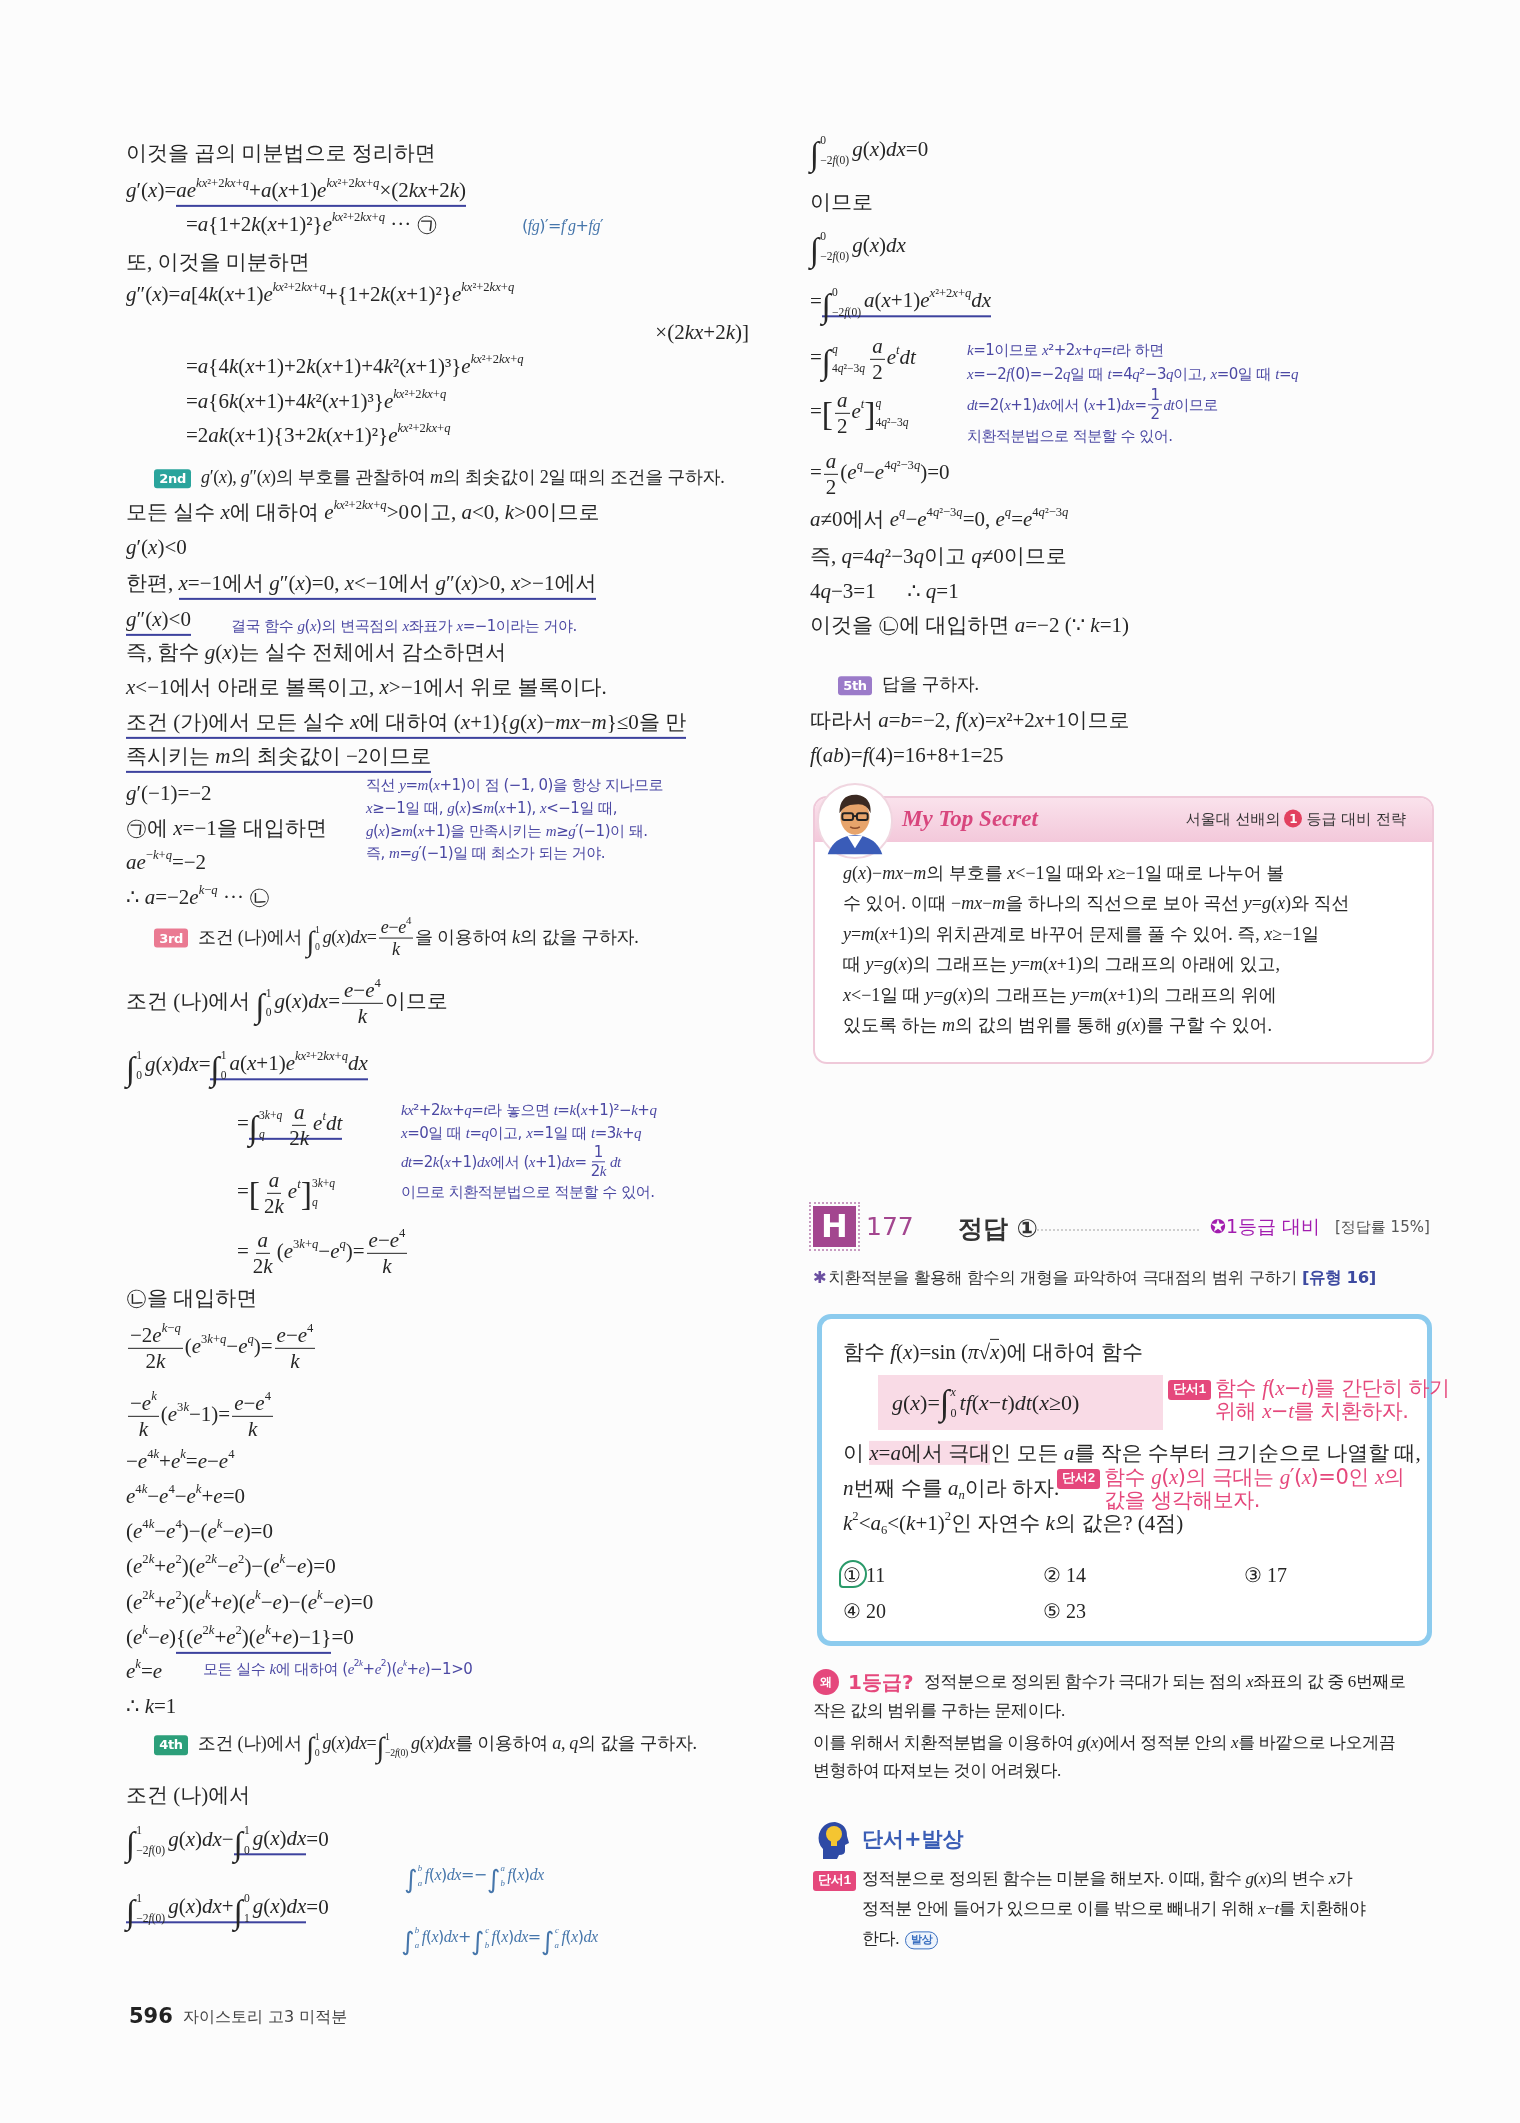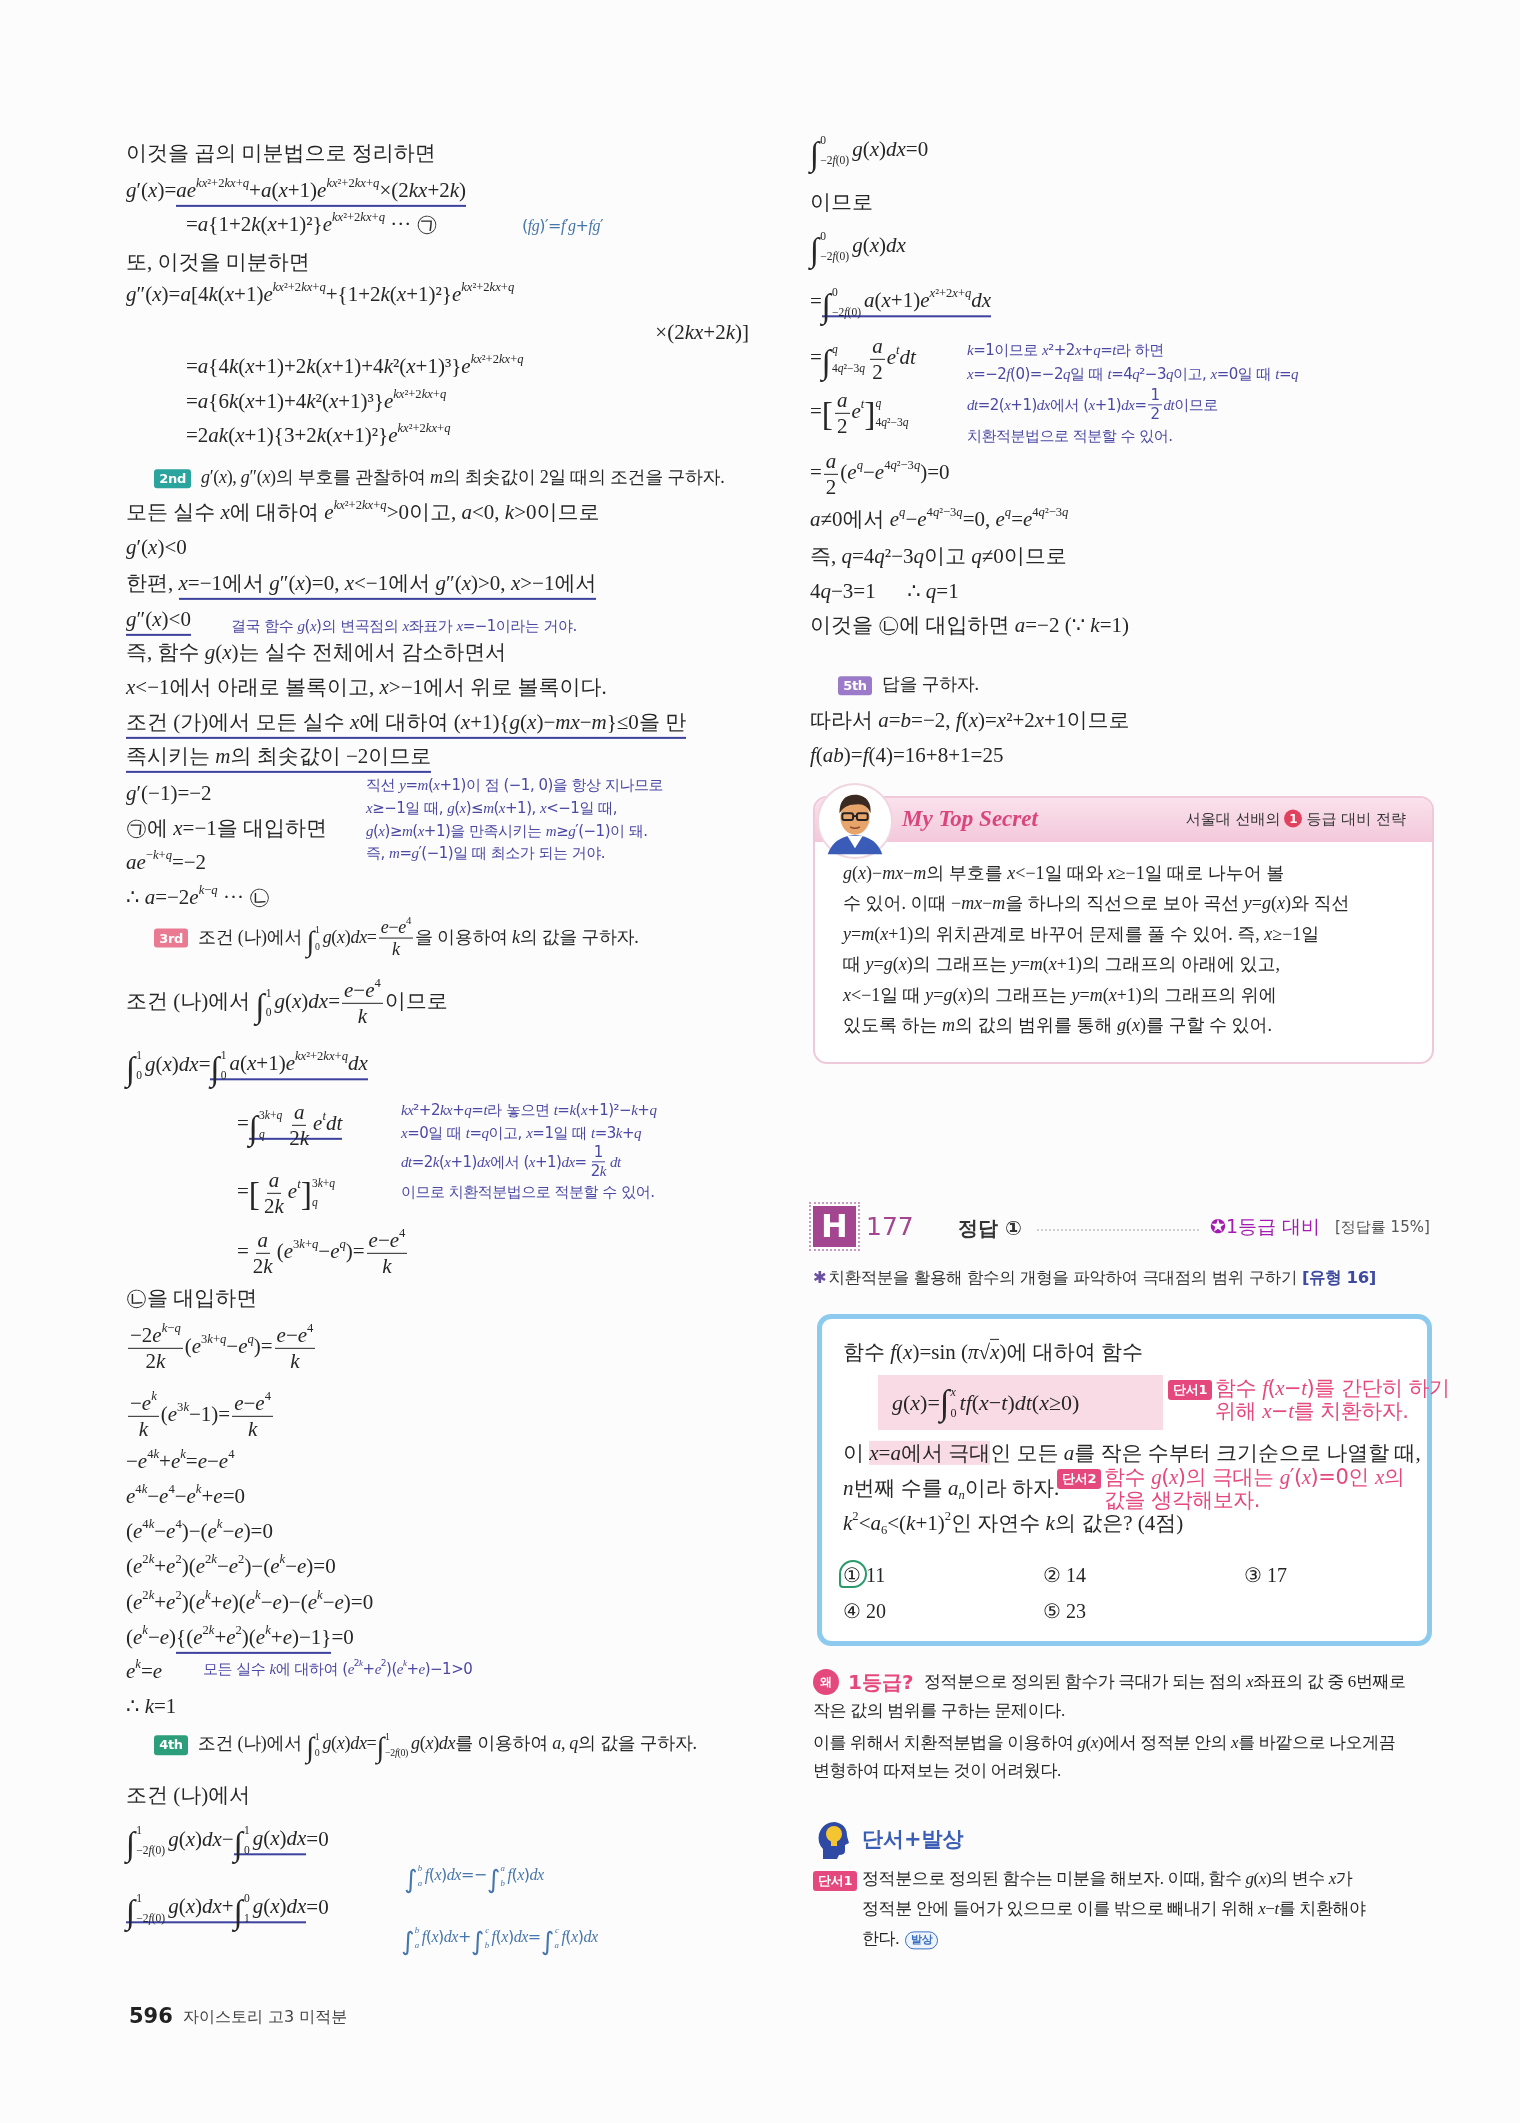--- a/index.html
+++ b/index.html
@@ -35,32 +35,32 @@
     font-weight:bold;font-style:italic;font-size:23px;color:#d8467d;}
   #mts .sub{position:absolute;right:26px;top:21px;transform:translateY(-50%);font-family:"DejaVu Sans",sans-serif;font-size:15px;color:#333;white-space:nowrap;}
   #mts .gnum{display:inline-block;width:18px;height:18px;border-radius:50%;background:#e2405f;color:#fff;
     font-size:12px;font-weight:bold;text-align:center;line-height:18px;margin:0 4px;vertical-align:1px;}
   #mts .avatar{position:absolute;left:1px;top:-16px;}
   #mts .ln{font-size:18px;}
   
   .hbox{position:absolute;left:813px;top:1206px;width:43px;height:41px;outline:2px dotted #c79ac0;outline-offset:2px;
     background:#a3468f;color:#fff;font-family:"DejaVu Sans",sans-serif;font-weight:bold;font-size:32px;text-align:center;line-height:41px;}
   .pnum{position:absolute;left:866px;top:1226px;transform:translateY(-50%);font-family:"DejaVu Sans",sans-serif;font-size:25px;color:#a3468f;}
-  .ans{position:absolute;left:958px;top:1228px;transform:translateY(-50%);font-family:"DejaVu Sans",sans-serif;font-size:20px;font-weight:bold;color:#333;}
+  .ans{position:absolute;left:958px;top:1228px;transform:translateY(-50%);font-family:"DejaVu Sans",sans-serif;font-size:25px;font-weight:bold;color:#333;}
   .leader{position:absolute;left:1037px;top:1229px;width:162px;border-top:2px dotted #cfcfcf;}
   .diff{position:absolute;left:1210px;top:1227px;transform:translateY(-50%);font-family:"DejaVu Sans",sans-serif;font-size:19px;font-weight:normal;color:#a21caf;white-space:nowrap;}
   .acc{position:absolute;left:1335px;top:1227px;transform:translateY(-50%);font-family:"DejaVu Sans",sans-serif;font-size:15px;color:#555;white-space:nowrap;}
   .topic{position:absolute;left:813px;top:1278px;transform:translateY(-50%);font-family:"DejaVu Sans",sans-serif;font-size:16.5px;color:#333;white-space:nowrap;letter-spacing:-.4px;}
   .topic .star{color:#6a4ea0;font-weight:bold;margin-right:2px;}
   .topic .tag{color:#3d4aa0;font-weight:bold;}
   
   #prob{position:absolute;left:817px;top:1314px;width:605px;height:322px;border:5px solid #8ccbee;border-radius:14px;background:#fff;}
   #prob .ln{font-size:21px;}
   .hlbox{position:absolute;left:56px;top:56px;width:271px;height:55px;background:#f9dbe6;display:flex;align-items:center;padding-left:14px;font-size:22px;white-space:pre;}
-  .clue-badge{background:#e5487c;}
+  .clue-badge{background:#e5487c;font-family:Liberation Mono, monospace;}
   .clue{font-family:"DejaVu Sans",sans-serif;font-size:14.5px;color:#e5487c;letter-spacing:-.5px;}
   .choice{position:absolute;transform:translateY(-50%);font-size:20px;white-space:nowrap;}
   .choice .cnum{display:inline-block;position:relative;}
   .choice.sel .cnum::after{content:"";position:absolute;left:-4px;top:-3px;width:24px;height:24px;border:2.5px solid #2a9a6a;border-radius:50%;border-bottom-left-radius:4px;}
   
   .why-badge{position:absolute;left:813px;top:1682px;transform:translateY(-50%);width:26px;height:26px;border-radius:50%;background:#e5487c;color:#fff;
     font-family:"DejaVu Sans",sans-serif;font-size:12px;font-weight:bold;text-align:center;line-height:26px;}
   .why-title{position:absolute;left:848px;top:1682px;transform:translateY(-50%);font-family:"DejaVu Sans",sans-serif;font-size:20px;font-weight:bold;color:#e5487c;}
   .why{font-size:17px;letter-spacing:-.4px;}
   .why .k{font-size:17px;}

